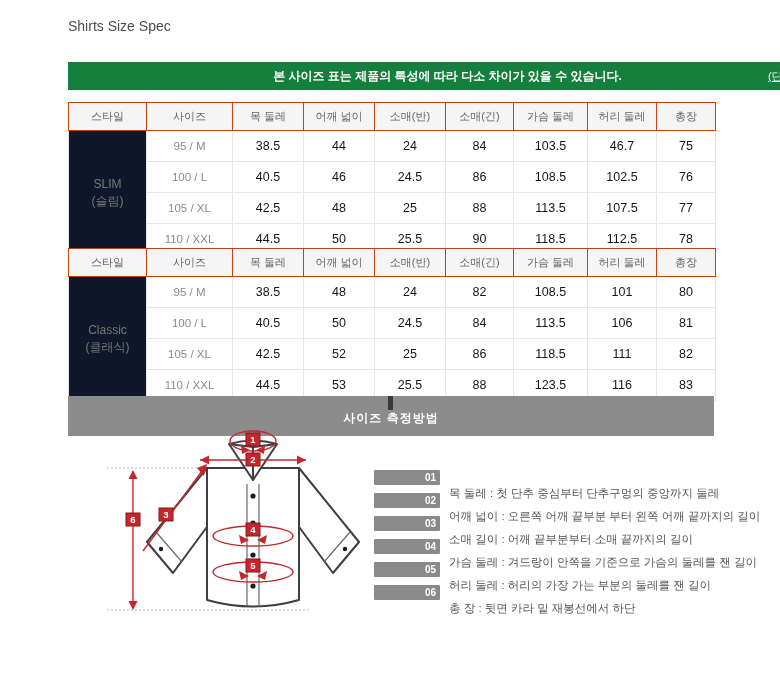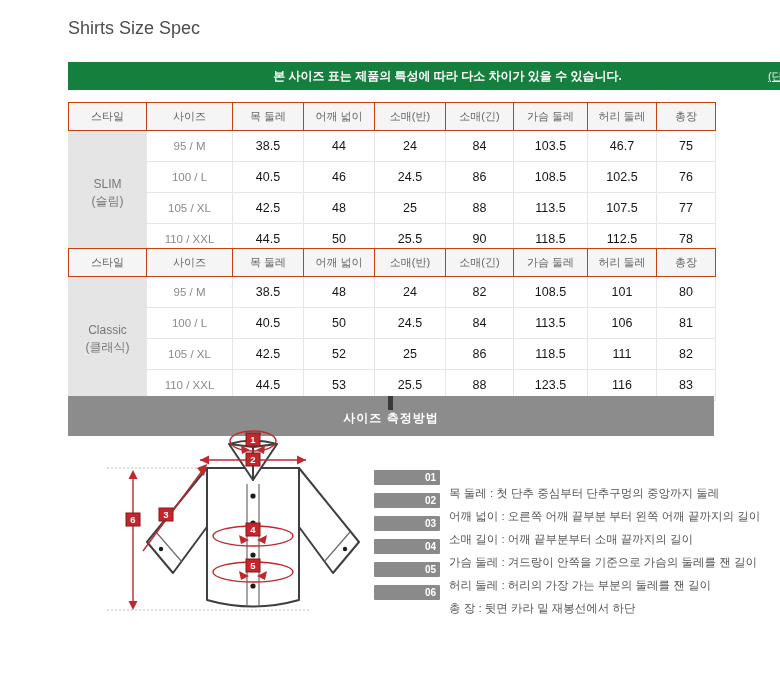--- a/index.html
+++ b/index.html
@@ -1,29 +1,29 @@
 <!DOCTYPE html>
 <html><head>
 <meta charset="utf-8">
 <style>
   html,body{margin:0;padding:0;background:#fff;}
   .page{position:relative;width:780px;height:700px;background:#fff;overflow:hidden;
         font-family:"Liberation Sans","DejaVu Sans",sans-serif;}
-  .title{position:absolute;left:68px;top:18px;font-size:18px;color:#4d4d4d;letter-spacing:0px;}
+  .title{position:absolute;left:68px;top:18px;font-size:14px;color:#4d4d4d;letter-spacing:0px;}
   .notice{position:absolute;left:68px;top:62px;width:759px;height:28px;background:#15803d;}
   .notice-text{position:absolute;left:0;right:0;top:0;height:28px;line-height:28px;text-align:center;
                color:#fff;font-size:12px;font-weight:bold;}
   .notice-unit{position:absolute;right:12px;top:0;height:28px;line-height:28px;color:#f0f0f0;font-size:11px;text-decoration:underline;}
   .spec-table{position:absolute;left:68px;border-collapse:collapse;table-layout:fixed;width:647px;background:#fff;}
   .spec-table.t1{top:102px;}
   .spec-table.t2{top:248px;}
   .spec-table th{height:25px;background:#f5f5f5;border:1px solid #c2410c;color:#666;
                  font-size:11px;font-weight:normal;text-align:center;}
   .spec-table td{height:28px;border:1px solid #e6e6e6;text-align:center;font-size:12.5px;color:#161616;}
-  .spec-table td.style-cell{background:#e5e5e5;color:#777;font-size:12px;line-height:17px;}
+  .spec-table td.style-cell{background:#0f172a;color:#777;font-size:12px;line-height:17px;}
   .spec-table td.size-cell{color:#8a8a8a;font-size:11.5px;}
   .section-bar{position:absolute;left:68px;top:396px;width:646px;height:40px;background:#8c8c8c;
                display:flex;align-items:center;flex-direction:column;}
   .section-marker{width:5px;height:14px;background:#3a3a3a;margin:0 7px 0 6px;}
   .section-title{color:#fff;font-size:12px;font-weight:bold;letter-spacing:1px;}
   .diagram{position:absolute;left:103px;top:424px;}
   .measure-list{position:absolute;left:374px;top:466px;}
   .m-item{display:flex;align-items:center;height:23px;}
   .m-badge{width:19px;height:15px;background:#8a8a8a;color:#fff;font-size:10px;font-weight:bold;
            display:flex;align-items:center;justify-content:center;margin-right:9px;flex:none;border-radius:1px;padding-left:47px;}

